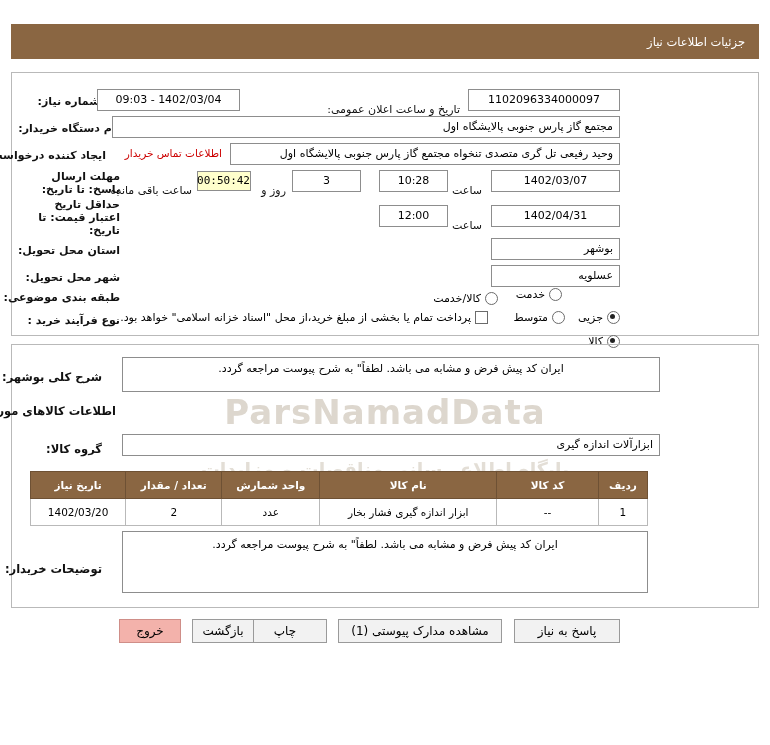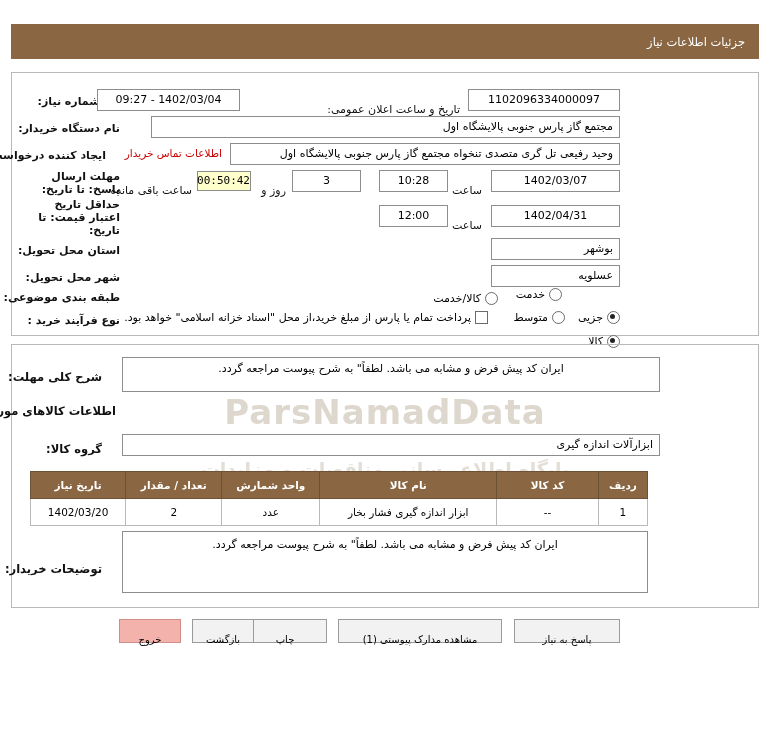--- a/index.html
+++ b/index.html
@@ -245,28 +245,28 @@
     overflow: hidden;
     z-index: 2;
   }
 
   
   .btn {
     position: absolute;
     box-sizing: border-box;
     border: 1px solid #9a9a9a;
     background: #f2f2f2;
-    font-size: 10px;
+    font-size: 12px;
     color: #000000;
     height: 24px;
     line-height: 22px;
     text-align: center;
     cursor: pointer;
     white-space: nowrap;
-    padding: 9px 6px;
+    padding: 0 6px;
     z-index: 3;
   }
   .btn.exit {
     background: #f3b2ab;
     border-color: #cf8e88;
   }
 </style>
 </head>
 <body>
 
@@ -282,24 +282,24 @@
     <div class="wm-text wm-fa2">021-88344081</div>
   </div>
 
 
   <div class="panel" id="panel-top"></div>
 
   <div class="lbl" style="right:670px; top:95px; width:70px;">شماره نیاز:</div>
   <div class="box ctr" style="right:150px; top:89px; width:152px;">1102096334000097</div>
 
   <div class="lbl lbl-n" style="right:310px; top:95px;">تاریخ و ساعت اعلان عمومی:</div>
-  <div class="box ctr" style="right:530px; top:89px; width:143px;">1402/03/04 - 09:27</div>
+  <div class="box ctr" style="right:530px; top:89px; width:143px;">1402/03/04 - 09:03</div>
 
   <div class="lbl" style="right:650px; top:122px;">نام دستگاه خریدار:</div>
-  <div class="box rt" style="right:150px; top:116px; width:469px;margin-left:39px;">مجتمع گاز پارس جنوبی  پالایشگاه اول</div>
+  <div class="box rt" style="right:150px; top:116px; width:508px;margin-left:39px;">مجتمع گاز پارس جنوبی  پالایشگاه اول</div>
 
   <div class="lbl" style="right:664px; top:149px;">ایجاد کننده درخواست:</div>
   <div class="box rt" style="right:150px; top:143px; width:390px;">وحید رفیعی تل گری متصدی تنخواه مجتمع گاز پارس جنوبی  پالایشگاه اول</div>
   <a class="link" style="right:548px; top:147px;">اطلاعات تماس خریدار</a>
 
   <div class="lbl" style="right:650px; top:170px; width:96px; white-space:normal; line-height:13px;">مهلت ارسال پاسخ: تا تاریخ:</div>
   <div class="box ctr" style="right:150px; top:170px; width:129px;">1402/03/07</div>
   <div class="lbl lbl-n" style="right:288px; top:176px;">ساعت</div>
   <div class="box ctr" style="right:322px; top:170px; width:69px;">10:28</div>
   <div class="box ctr" style="right:409px; top:170px; width:69px;">3</div>
@@ -336,26 +336,26 @@
   <div class="radio-wrap" style="right:150px; top:311px;">
     <span class="radio on"></span>
     <span>جزیی</span>
   </div>
   <div class="radio-wrap" style="right:205px; top:311px;">
     <span class="radio"></span>
     <span>متوسط</span>
   </div>
   <div class="radio-wrap" style="right:282px; top:311px;">
     <span class="chk"></span>
-    <span>پرداخت تمام یا پارس از مبلغ خرید،از محل "اسناد خزانه اسلامی" خواهد بود.</span>
+    <span>پرداخت تمام یا بخشی از مبلغ خرید،از محل "اسناد خزانه اسلامی" خواهد بود.</span>
   </div>
 
   <div class="panel" id="panel-mid"></div>
 
-  <div class="lbl" style="right:668px; top:370px; font-size:11.5px;">شرح کلی مهلت:</div>
+  <div class="lbl" style="right:668px; top:370px; font-size:11.5px;">شرح کلی بوشهر:</div>
   <div class="tbox" style="right:110px; top:357px; width:538px; height:35px;">ایران کد پیش فرض و مشابه می باشد. لطفاً" به شرح پیوست مراجعه گردد.</div>
 
   <div class="lbl" style="right:654px; top:404px; font-size:11.5px;">اطلاعات کالاهای مورد نیاز</div>
 
   <div class="lbl" style="right:668px; top:442px; font-size:11.5px;">گروه کالا:</div>
   <div class="box rt" style="right:110px; top:434px; width:538px; z-index:2;">ابزارآلات اندازه گیری</div>
 
   <table class="tbl">
     <thead>
       <tr>

